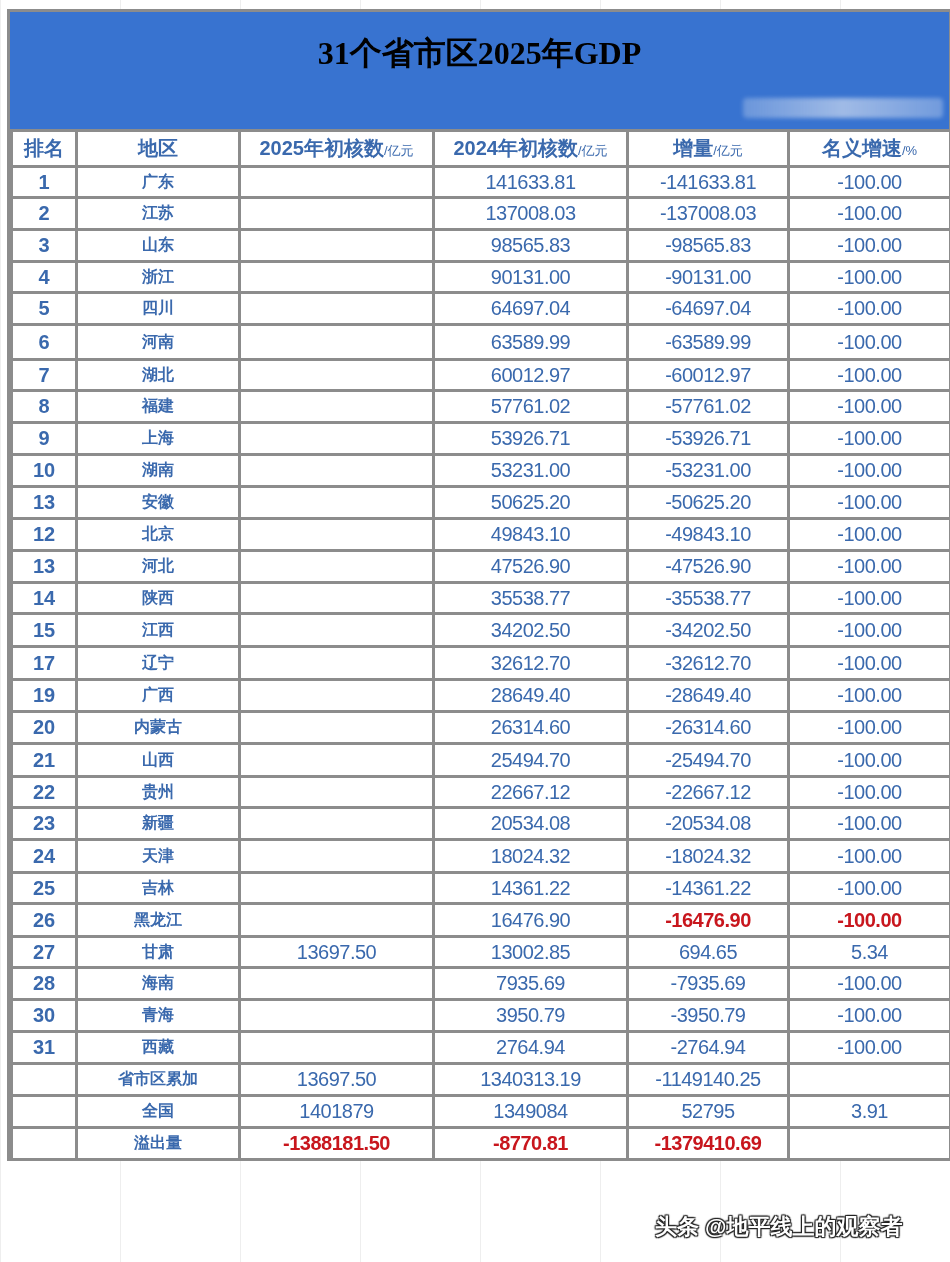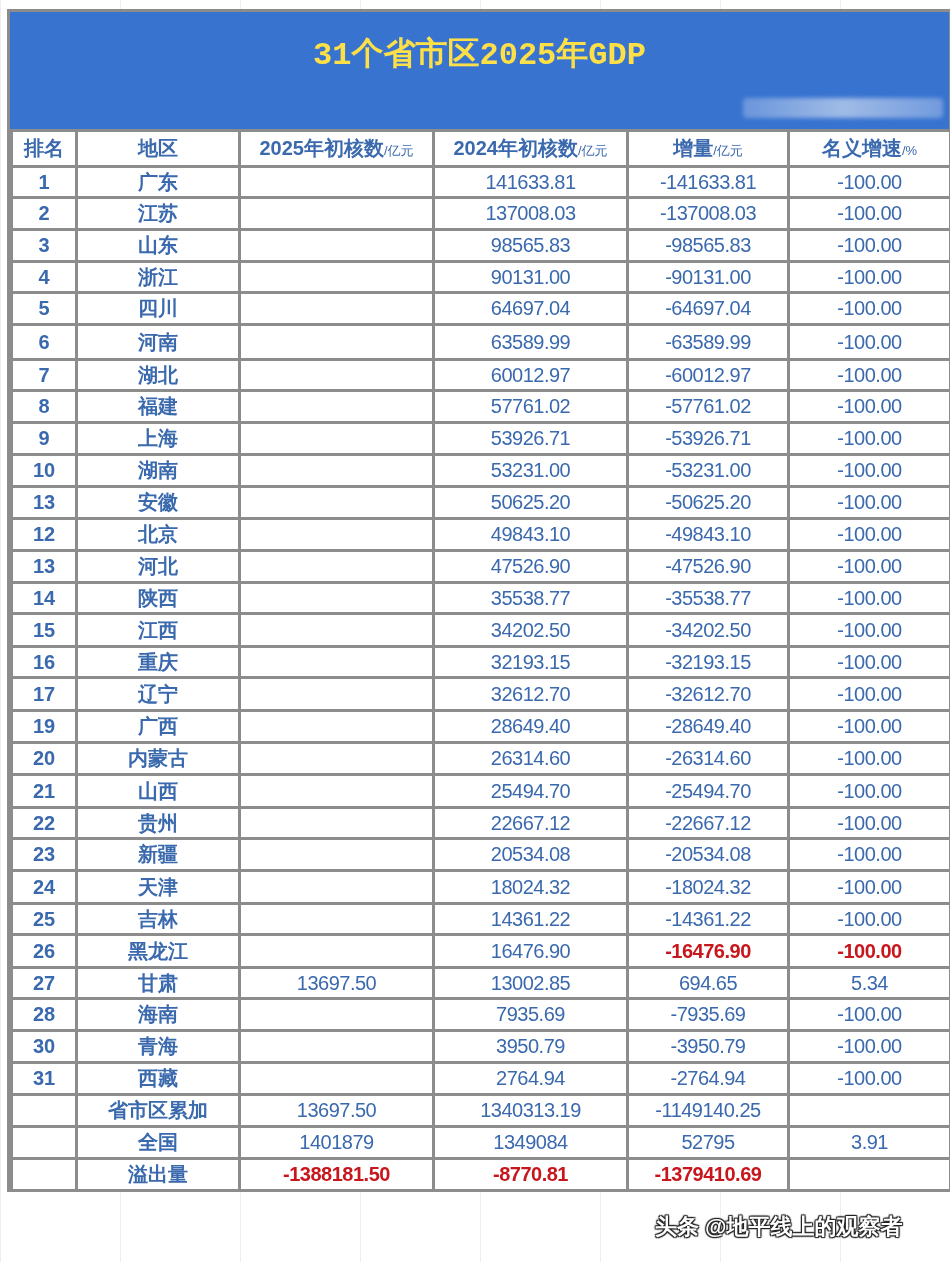--- a/index.html
+++ b/index.html
@@ -17,39 +17,39 @@
   .sheet {
     position:absolute; left:7px; top:9px; width:939px;
     border:3px solid #8c8c8c; border-bottom:none; background:#fff;
   }
   .title-band {
     height:117px; background:#3873d0; position:relative;
     border-bottom:3px solid #8c8c8c;
   }
   .title {
     position:absolute; left:0; right:0; top:20px; text-align:center;
-    color:#fde047; font-family:Liberation Mono, monospace;
+    color:#000000; font-family:Liberation Serif, serif;
     font-size:32px; font-weight:bold; letter-spacing:0px;
   }
   .blur-strip {
     position:absolute; right:6px; top:86px; width:200px; height:20px;
     background:linear-gradient(90deg, rgba(200,215,240,.35), rgba(230,235,245,.6), rgba(200,215,240,.4));
     filter:blur(2px); border-radius:4px;
   }
   table { border-collapse:collapse; width:939px; table-layout:fixed; }
   td, th {
     border:3px solid #8c8c8c; padding:0; text-align:center;
     color:#3a69ad; font-weight:bold; font-size:20px; height:26px;
     white-space:nowrap; overflow:hidden;
   }
   tr:first-child th { border-top:none; }
   th { font-size:20px; height:33px; }
   th .unit { font-size:13px; font-weight:normal; }
   td.num { font-weight:normal; font-size:20px; letter-spacing:-0.5px; }
-  td.region { font-size:20px;font-family:Liberation Serif, serif; }
+  td.region { font-size:16px;font-family:Liberation Serif, serif; }
   td.red { color:#c8161d; font-weight:bold; }
   .watermark {
     position:absolute; left:655px; top:1212px; color:#ffffff;
     font-size:22px; font-weight:bold;
     text-shadow: 0 0 2px #222, 1px 1px 1px #222, -1px -1px 1px #222, 1px -1px 1px #222, -1px 1px 1px #222;
   }
 </style>
 </head>
 <body>
 
@@ -194,28 +194,20 @@
         </tr>
         <tr>
           <td style="height: 30px;">15</td>
           <td class="region" style="height: 30px;">江西</td>
           <td class="num" style="height: 30px;"></td>
           <td class="num" style="height: 30px;">34202.50</td>
           <td class="num" style="height: 30px;">-34202.50</td>
           <td class="num" style="height: 30px;">-100.00</td>
         </tr>
         <tr>
-          <td style="height: 28px;">16</td>
-          <td class="region" style="height: 28px;">重庆</td>
-          <td class="num" style="height: 28px;"></td>
-          <td class="num" style="height: 28px;">32193.15</td>
-          <td class="num" style="height: 28px;">-32193.15</td>
-          <td class="num" style="height: 28px;">-100.00</td>
-        </tr>
-        <tr>
           <td style="height: 30px;">17</td>
           <td class="region" style="height: 30px;">辽宁</td>
           <td class="num" style="height: 30px;"></td>
           <td class="num" style="height: 30px;">32612.70</td>
           <td class="num" style="height: 30px;">-32612.70</td>
           <td class="num" style="height: 30px;">-100.00</td>
         </tr>
         <tr>
           <td style="height: 29px;">19</td>
           <td class="region" style="height: 29px;">广西</td>

